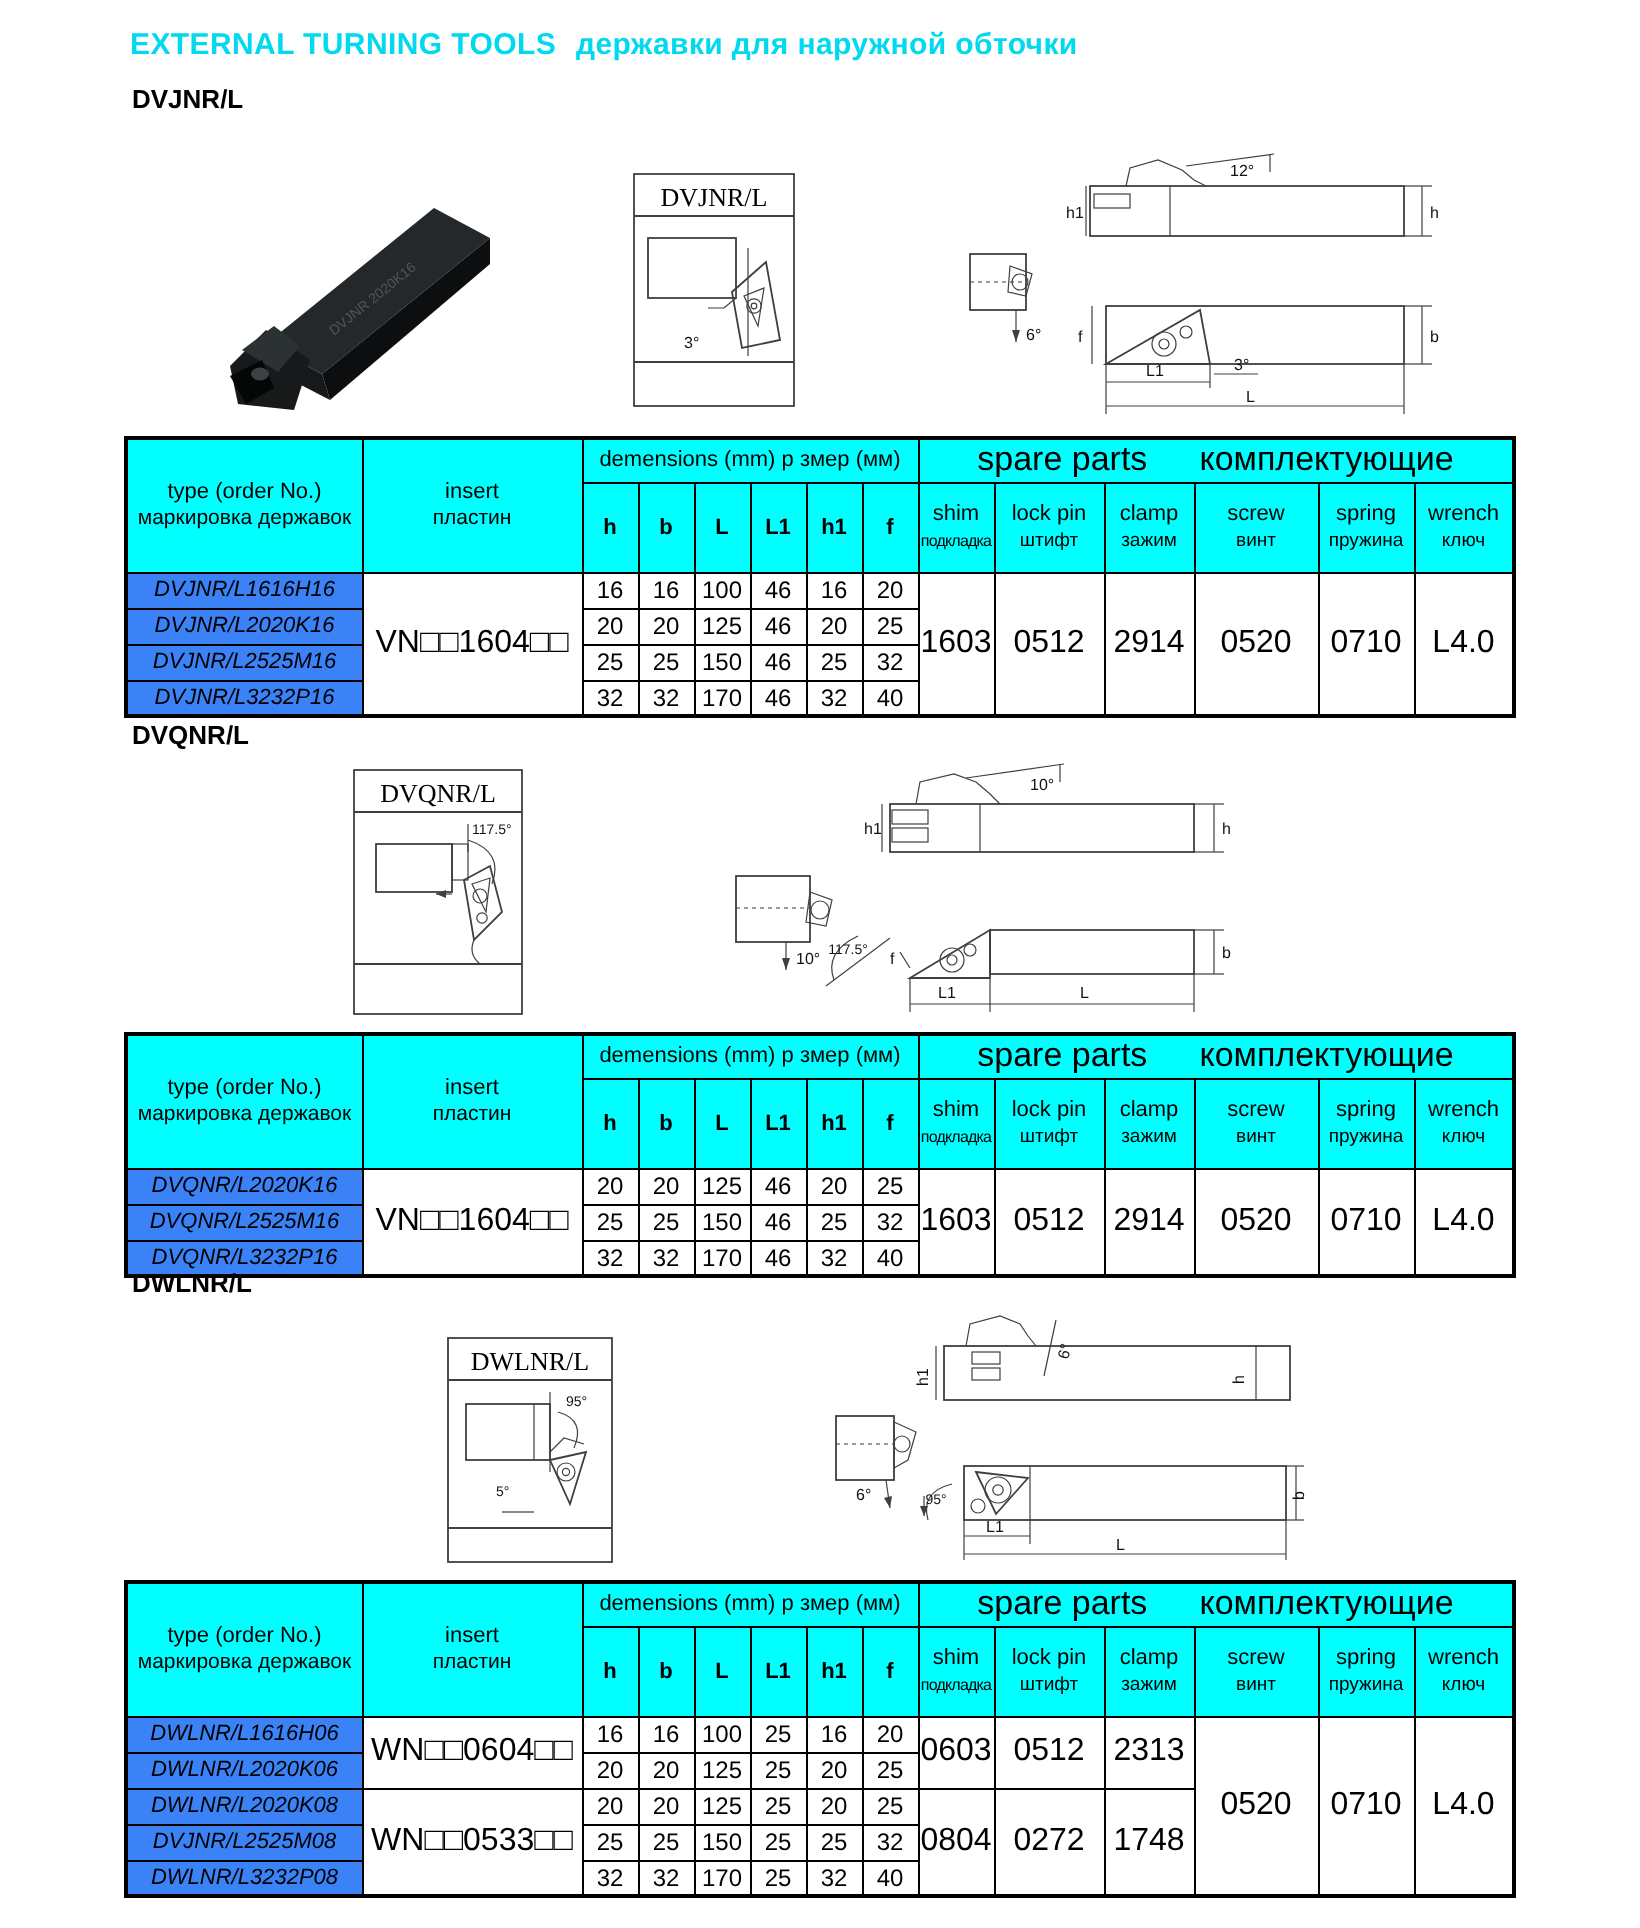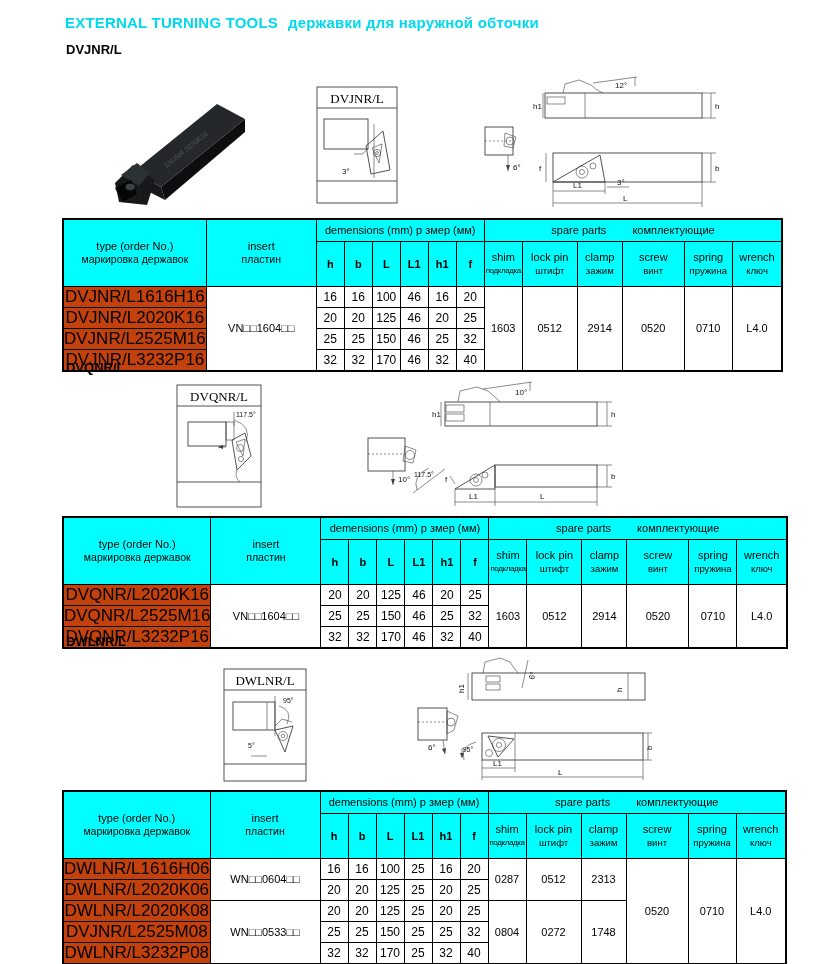--- a/index.html
+++ b/index.html
@@ -12,28 +12,28 @@
   table.spec{border-collapse:collapse;table-layout:fixed;border:2px solid #000;}
   table.spec th,table.spec td{border:1px solid #000;padding:0;text-align:center;
       vertical-align:middle;overflow:hidden;white-space:nowrap;}
   tr.hrowA{height:22px;}
   tr.hrowB{height:45px;}
   table.spec tbody tr{height:18px;}
   th.hdr{background:#00ffff;font-weight:400;}
   .h-en{font-size:11px;line-height:13px;}
   .h-ru{font-size:10.5px;line-height:13px;}
   th.dims-h{font-size:11px;}
-  th.spare-band{font-size:11px;}
+  th.spare-band{font-size:17px;}
   th.spare-band .gap{display:inline-block;width:26px;}
   th.dim-letter{font-size:11px;font-weight:700;}
   th.spare-h .h-ru{font-size:9.5px;}
   th.squeeze .h-ru{font-size:8px;letter-spacing:-.4px;}
-  td.type-cell{background:#c2410c;font-size:17px;}
+  td.type-cell{background:#3b82f6;font-size:11px;font-style:italic;}
   td.num-cell{font-size:12px;}
-  td.span-cell{font-size:11px;}
+  td.span-cell{font-size:16px;}
   svg .ln{stroke:#3f3f3f;stroke-width:0.9;fill:none;}
   svg .lnt{stroke:#3f3f3f;stroke-width:0.6;fill:none;}
   svg .lab{font-size:8px;fill:#111;}
   svg .lab7{font-size:7px;fill:#111;}
   svg .boxtitle{font-family:"Liberation Serif",serif;font-size:13px;fill:#000;}
 </style>
 </head>
 <body>
 
 <div class="abs title" style="left:65px;top:14px;">
@@ -538,21 +538,21 @@
     <tbody>
       <tr>
         <td class="type-cell">DWLNR/L1616H06</td>
         <td rowspan="2" class="span-cell">WN□□0604□□</td>
         <td class="num-cell">16</td>
         <td class="num-cell">16</td>
         <td class="num-cell">100</td>
         <td class="num-cell">25</td>
         <td class="num-cell">16</td>
         <td class="num-cell">20</td>
-        <td rowspan="2" class="span-cell">0287</td>
+        <td rowspan="2" class="span-cell">0603</td>
         <td rowspan="2" class="span-cell">0512</td>
         <td rowspan="2" class="span-cell">2313</td>
         <td rowspan="5" class="span-cell">0520</td>
         <td rowspan="5" class="span-cell">0710</td>
         <td rowspan="5" class="span-cell">L4.0</td>
       </tr>
       <tr>
         <td class="type-cell">DWLNR/L2020K06</td>
         <td class="num-cell">20</td>
         <td class="num-cell">20</td>

